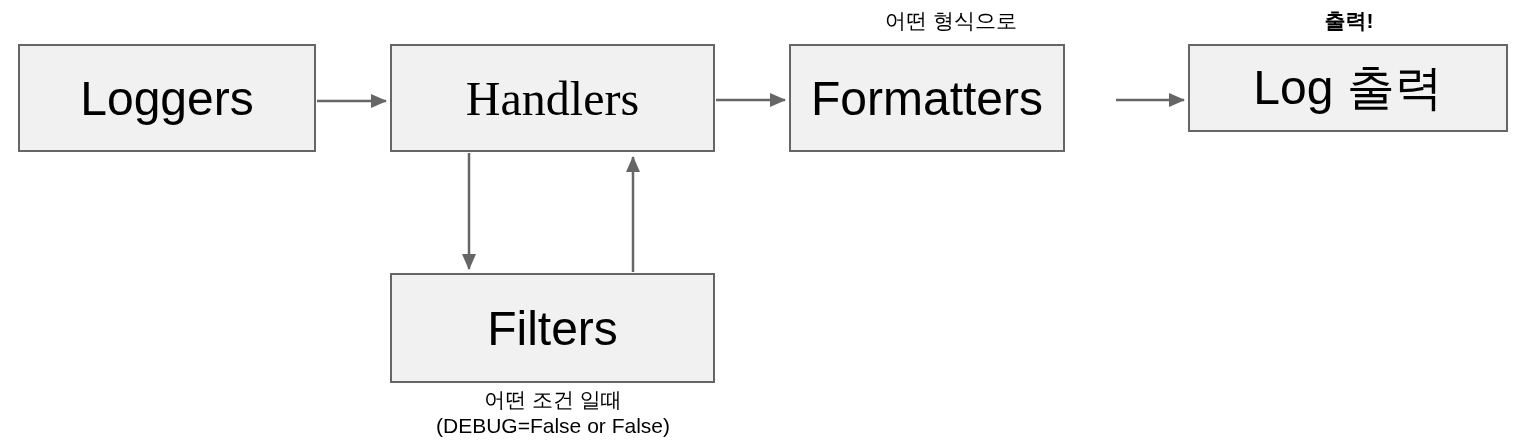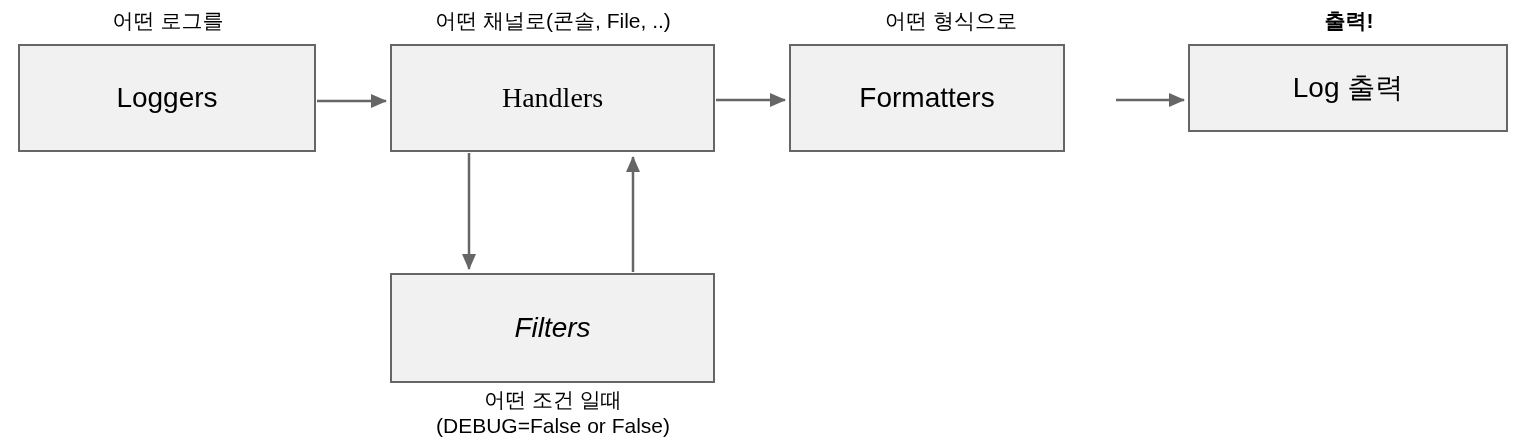--- a/index.html
+++ b/index.html
@@ -29,39 +29,39 @@
   .node {
     position: absolute;
     box-sizing: border-box;
     background: #f1f1f1;
     border: 2px solid #666666;
     display: flex;
     align-items: center;
     justify-content: center;
   }
   .node-label {
-    font-size: 28px;
+    font-size: 48px;
     color: #000000;
     white-space: nowrap;
   }
   .annotation {
     position: absolute;
     transform: translateX(-50%);
     font-size: 21px;
     color: #000000;
     white-space: nowrap;
     text-align: center;
     line-height: 26px;
   }
   
   .box-loggers    { left: 18px;   top: 44px;  width: 298px; height: 108px; }
   .box-handlers   { left: 390px;  top: 44px;  width: 325px; height: 108px; font-family: Liberation Serif, serif; }
   .box-formatters { left: 789px;  top: 44px;  width: 276px; height: 108px; }
   .box-logoutput  { left: 1188px; top: 44px;  width: 320px; height: 88px; }
-  .box-filters    { left: 390px;  top: 273px; width: 325px; height: 110px; font-style: italic; }
+  .box-filters    { left: 390px;  top: 273px; width: 325px; height: 110px; }
   
   .ann-loggers    { left: 168px;  top: 8px; }
   .ann-handlers   { left: 553px;  top: 8px; }
   .ann-formatters { left: 951px;  top: 8px; }
   .ann-logoutput  { left: 1349px; top: 8px; font-weight: bold; }
   
   .ann-filters    { left: 553px;  top: 387px; }
 </style>
 </head>
 <body>
@@ -74,22 +74,20 @@
         <path d="M0,0 L16,7 L0,14 Z" fill="#666666"></path>
       </marker>
     </defs>
     <line x1="317" y1="101" x2="386" y2="101" marker-end="url(#ah)"></line>
     <line x1="716" y1="100" x2="785" y2="100" marker-end="url(#ah)"></line>
     <line x1="1116" y1="100" x2="1184" y2="100" marker-end="url(#ah)"></line>
     <line x1="469" y1="153" x2="469" y2="269" marker-end="url(#ah)"></line>
     <line x1="633" y1="272" x2="633" y2="157" marker-end="url(#ah)"></line>
   </svg>
 
-  <div class="annotation ann-loggers">어떤 로그를</div>
-  <div class="annotation ann-handlers">어떤 채널로(콘솔, File, ..)</div>
   <div class="annotation ann-formatters">어떤 형식으로</div>
   <div class="annotation ann-logoutput">출력!</div>
 
   <div class="node box-loggers">
     <span class="node-label">Loggers</span>
   </div>
   <div class="node box-handlers">
     <span class="node-label">Handlers</span>
   </div>
   <div class="node box-formatters">

